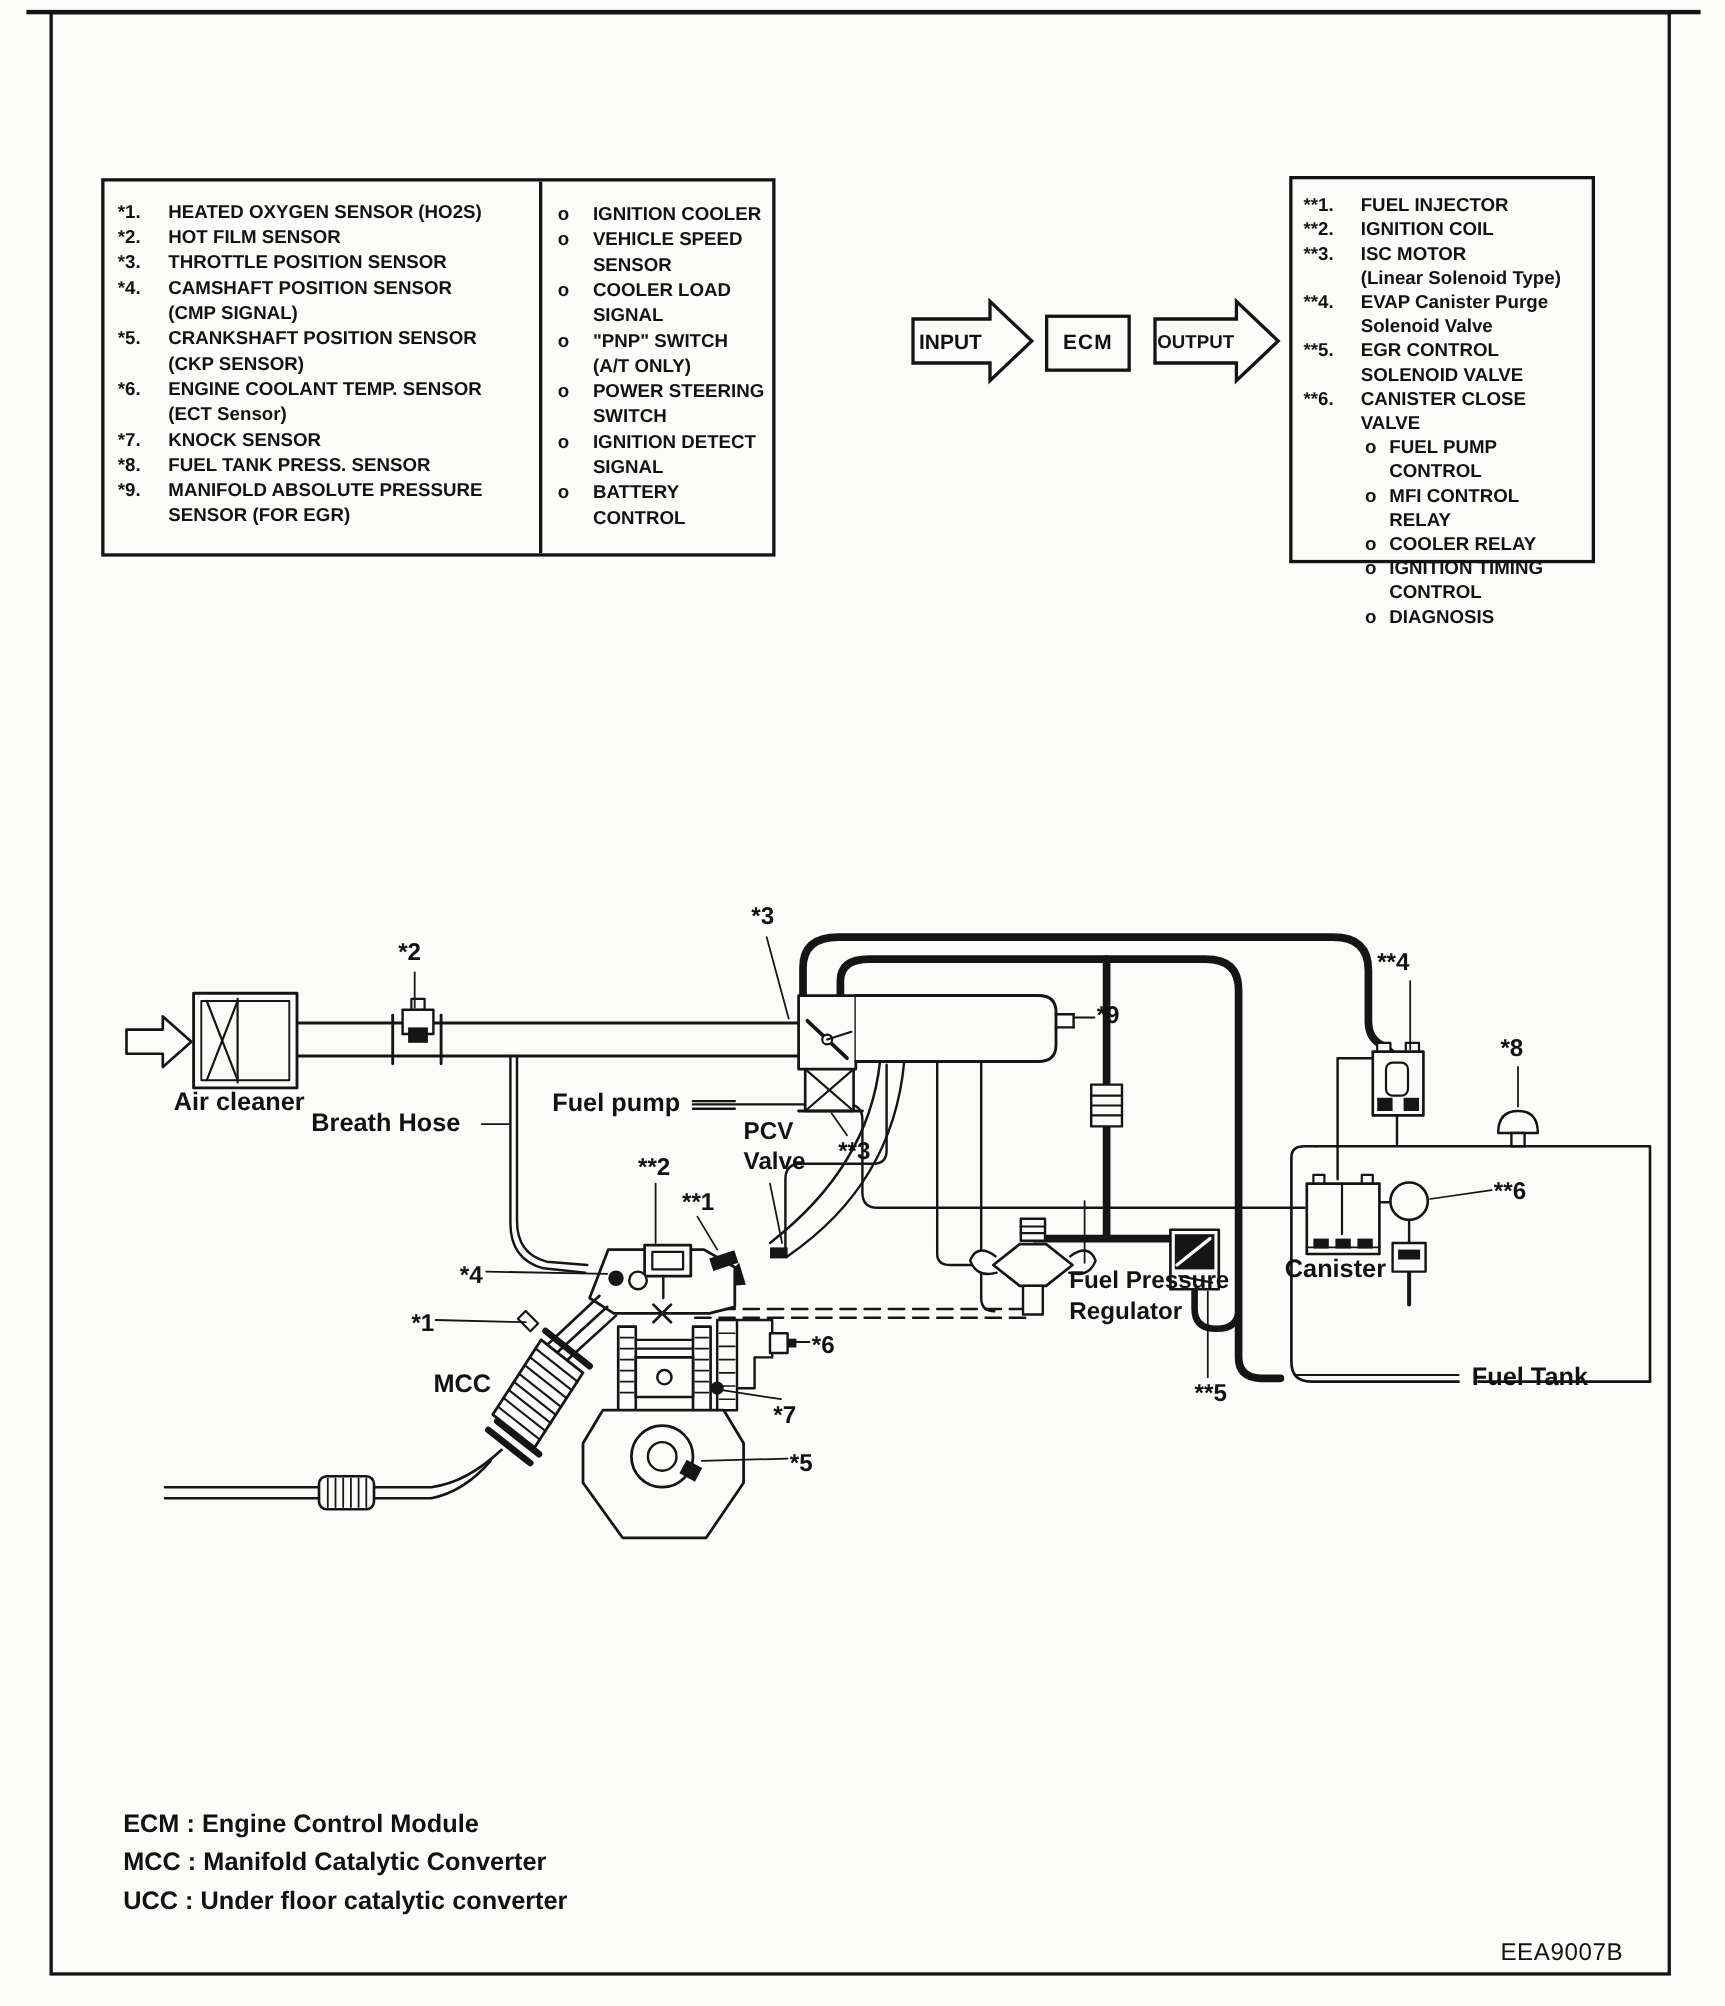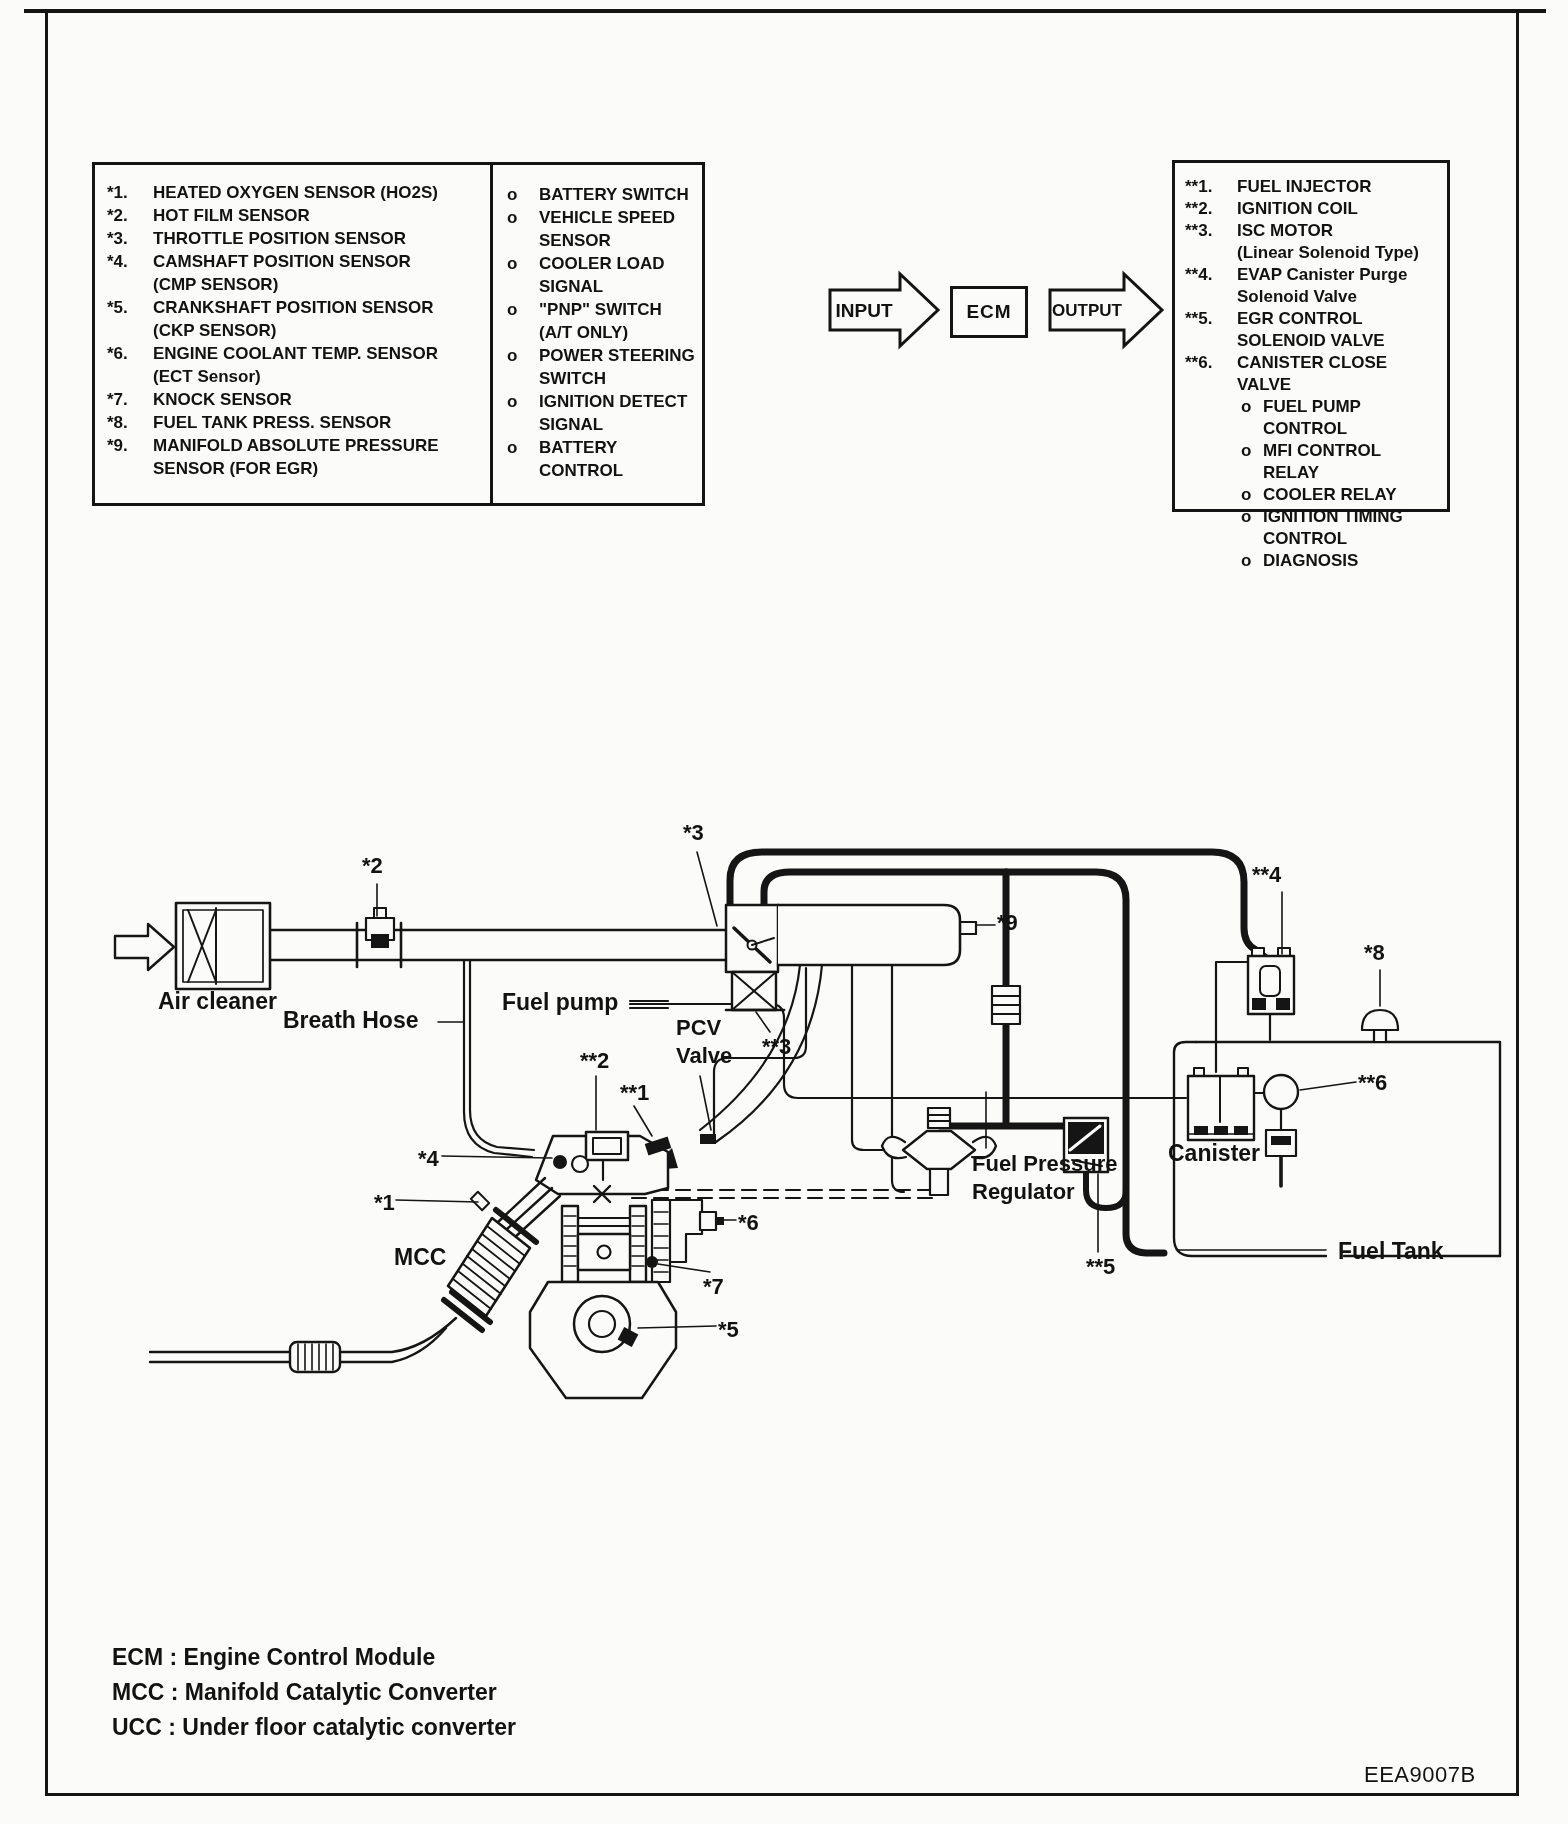--- a/index.html
+++ b/index.html
@@ -79,21 +79,21 @@
         <span class="num">*3.</span>
         <span class="tx">
           <span class="l1">THROTTLE POSITION SENSOR</span>
           <span class="l2"></span>
         </span>
       </div>
     <div class="li">
         <span class="num">*4.</span>
         <span class="tx">
           <span class="l1">CAMSHAFT POSITION SENSOR</span>
-          <span class="l2">(CMP SENSOR)</span>
+          <span class="l2">(CMP SIGNAL)</span>
         </span>
       </div>
     <div class="li">
         <span class="num">*5.</span>
         <span class="tx">
           <span class="l1">CRANKSHAFT POSITION SENSOR</span>
           <span class="l2">(CKP SENSOR)</span>
         </span>
       </div>
     <div class="li">
@@ -121,21 +121,21 @@
         <span class="num">*9.</span>
         <span class="tx">
           <span class="l1">MANIFOLD ABSOLUTE PRESSURE</span>
           <span class="l2">SENSOR (FOR EGR)</span>
         </span>
       </div>
   </div>
   <div class="col-inputs">
     <div class="irow">
         <span class="blt">o</span>
-        <span class="itx">BATTERY SWITCH</span>
+        <span class="itx">IGNITION COOLER</span>
       </div>
     <div class="irow">
         <span class="blt">o</span>
         <span class="itx">VEHICLE SPEED SENSOR</span>
       </div>
     <div class="irow">
         <span class="blt">o</span>
         <span class="itx">COOLER LOAD SIGNAL</span>
       </div>
     <div class="irow">

